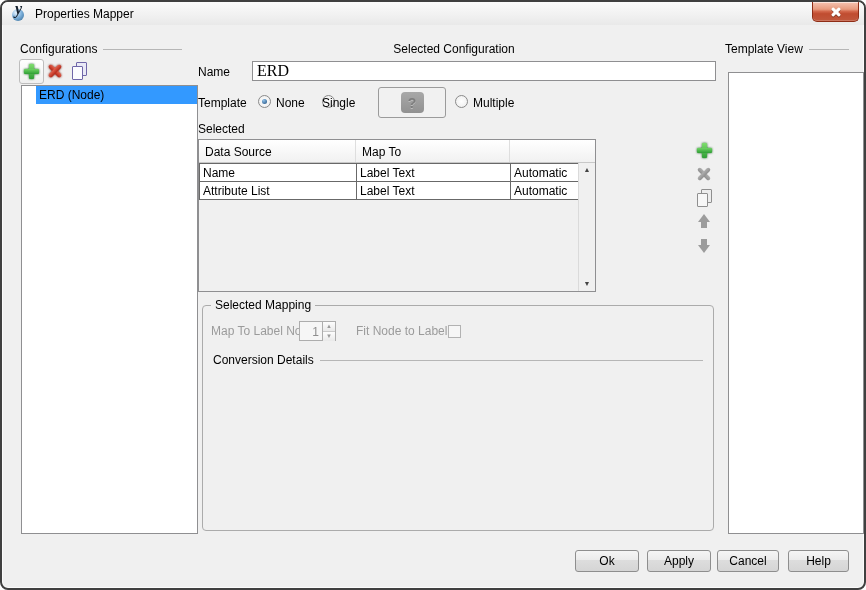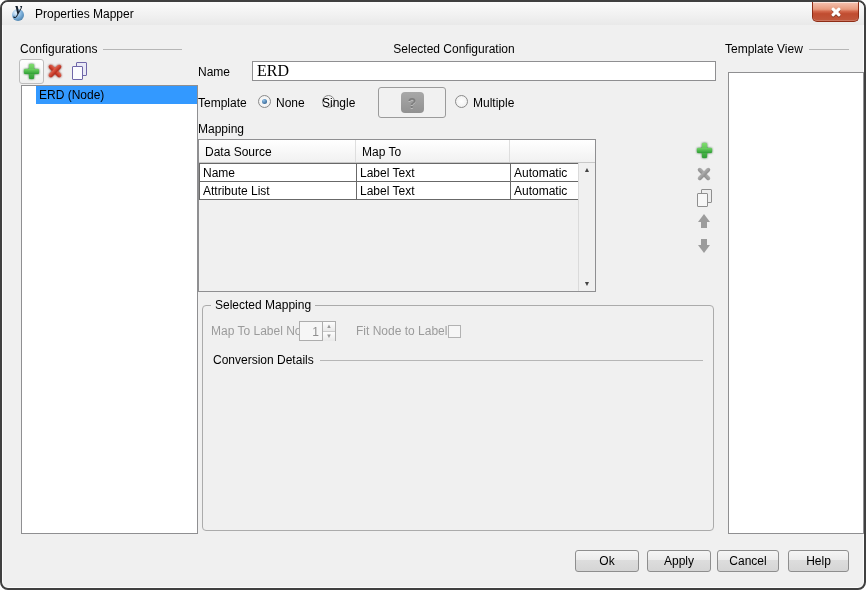--- a/index.html
+++ b/index.html
@@ -128,21 +128,21 @@
   <span class="radio" style="left:320px;top:93px;"></span>
   <span class="flabel" style="left:320px;top:94px;">Single</span>
 
   <div class="img-btn" style="left:376px;top:85px;width:66px;height:29px;">
     <span class="qtile">?</span>
   </div>
 
   <span class="radio" style="left:453px;top:93px;"></span>
   <span class="flabel" style="left:471px;top:94px;">Multiple</span>
 
-  <span class="flabel" style="left:196px;top:120px;">Mapping</span>
+  <span class="flabel" style="left:196px;top:120px;">Selected</span>
 
   <div class="mtable">
     <div class="thead">
       <div class="th c0">Data Source</div>
       <div class="th c1">Map To</div>
     </div>
     <div class="trow" style="top:23px;">
       <div class="td c0">Name</div>
       <div class="td c1">Label Text</div>
       <div class="td c2">Automatic</div>

